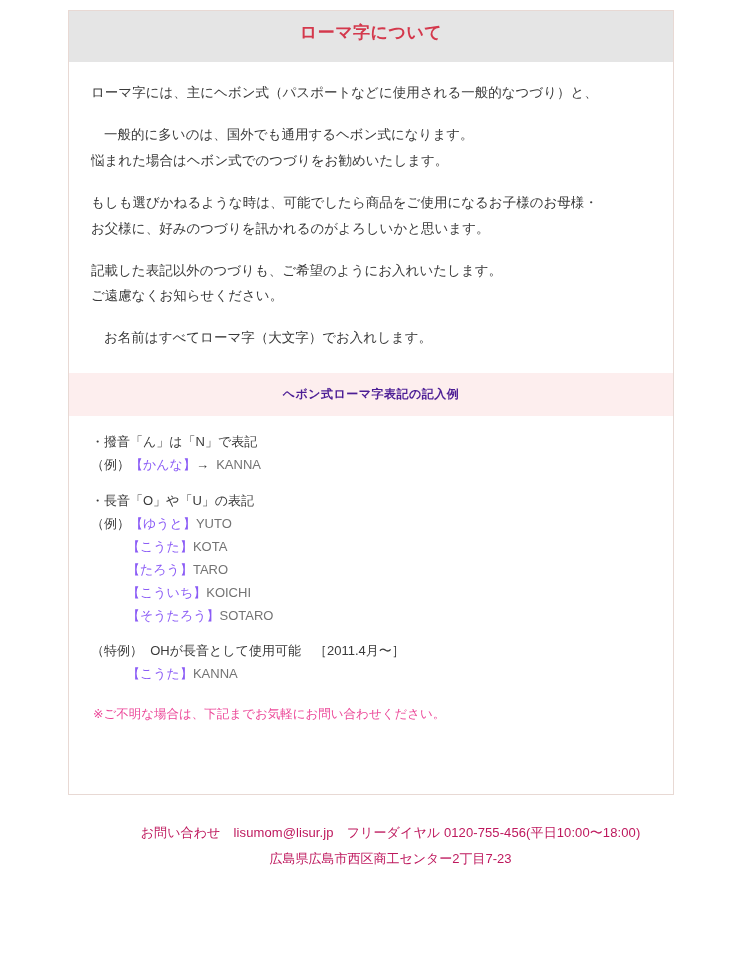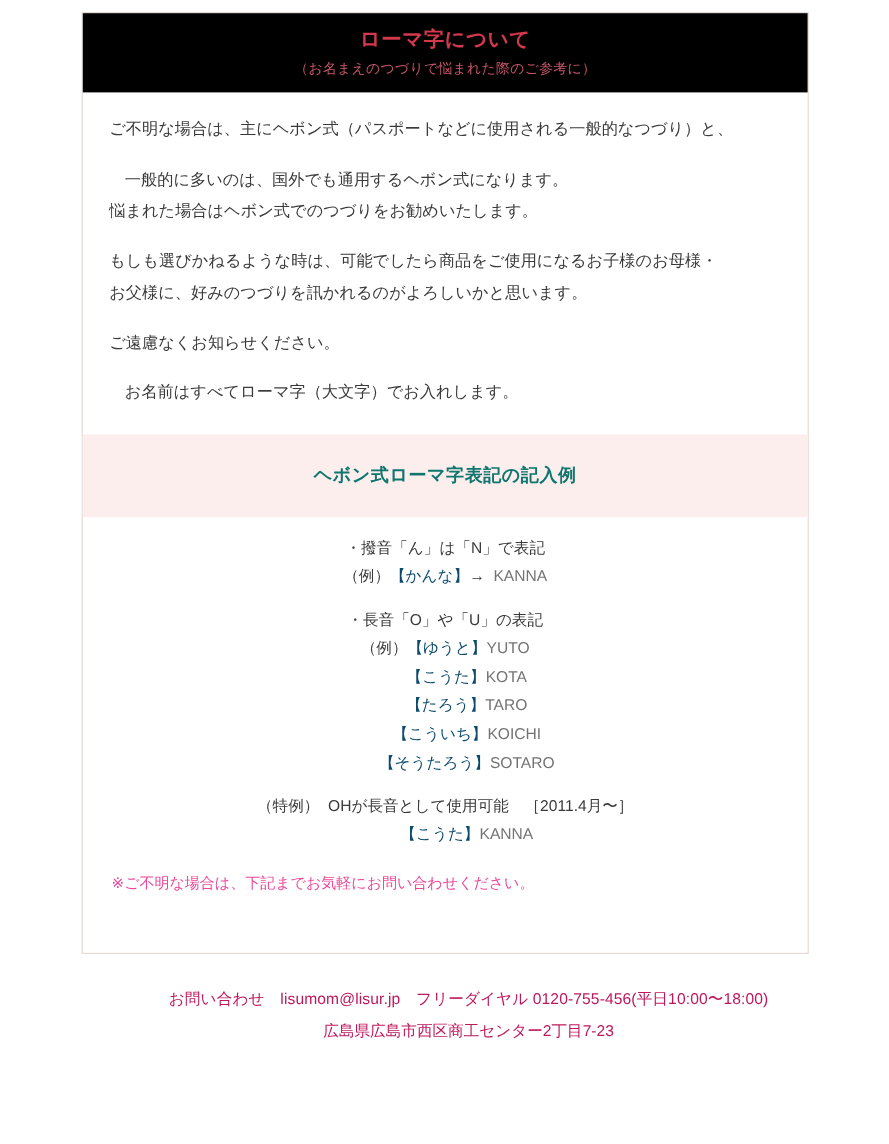--- a/index.html
+++ b/index.html
@@ -25,21 +25,21 @@
     position: absolute;
     left: 68px;
     top: 10px;
     width: 606px;
     height: 785px;
     box-sizing: border-box;
     border: 1px solid #e8d9d4;
     background: #ffffff;
   }
   .band {
-    background: #000000;
+    background: #e5e5e5;
     padding: 10px 0 12px 0;
     text-align: center;
   }
   .band-title {
     color: #d4384c;
     font-size: 17px;
     font-weight: bold;
     letter-spacing: 0.5px;
     margin: 0 0 6px 0;
   }
@@ -65,42 +65,40 @@
     display: inline-block;
     width: 13px;
   }
   .band2 {
     margin-top: 22px;
     background: #fdeeee;
     padding: 9px 0 9px 0;
     text-align: center;
   }
   .band2-title {
-    color: #0f766e;
-    font-size: 15px;
+    color: #4c1d95;
+    font-size: 12px;
     font-weight: bold;
     letter-spacing: 0.5px;
-    margin: 16px;
+    margin: 4px;
   }
   .examples {
     padding: 14px 22px 0 22px;
     font-size: 13px;
     line-height: 1.78;
     color: #3a3a3a;
   }
   .examples .row {
     white-space: nowrap;
-    text-align: center;
   }
   .examples .gap {
     height: 12px;
   }
   .kana {
-    color: #0c4a6e;
-    font-family: Liberation Mono, monospace;
+    color: #8b5cf6;
   }
   .romaji {
     color: #737373;
   }
   .sub-indent {
     display: inline-block;
     width: 36px;
   }
   .note {
     padding: 20px 22px 0 24px;
@@ -127,32 +125,32 @@
 </style>
 </head>
 <body>
 
 <div class="page">
 
   <div class="panel">
 
     <div class="band">
       <div class="band-title">ローマ字について</div>
-      <div class="band-sub">（お名まえのつづりで悩まれた際のご参考に）</div>
     </div>
 
     <div class="body-text">
-      <p>ご不明な場合は、主にヘボン式（パスポートなどに使用される一般的なつづり）と、</p>
+      <p>ローマ字には、主にヘボン式（パスポートなどに使用される一般的なつづり）と、</p>
       <div class="para-gap"></div>
       <p><span class="indent"></span><span>一般的に多いのは、国外でも通用するヘボン式になります。</span></p>
       <p>悩まれた場合はヘボン式でのつづりをお勧めいたします。</p>
       <div class="para-gap"></div>
       <p>もしも選びかねるような時は、可能でしたら商品をご使用になるお子様のお母様・</p>
       <p>お父様に、好みのつづりを訊かれるのがよろしいかと思います。</p>
       <div class="para-gap"></div>
+      <p>記載した表記以外のつづりも、ご希望のようにお入れいたします。</p>
       <p>ご遠慮なくお知らせください。</p>
       <div class="para-gap"></div>
       <p><span class="indent"></span><span>お名前はすべてローマ字（大文字）でお入れします。</span></p>
     </div>
 
     <div class="band2">
       <div class="band2-title">ヘボン式ローマ字表記の記入例</div>
     </div>
 
     <div class="examples">

